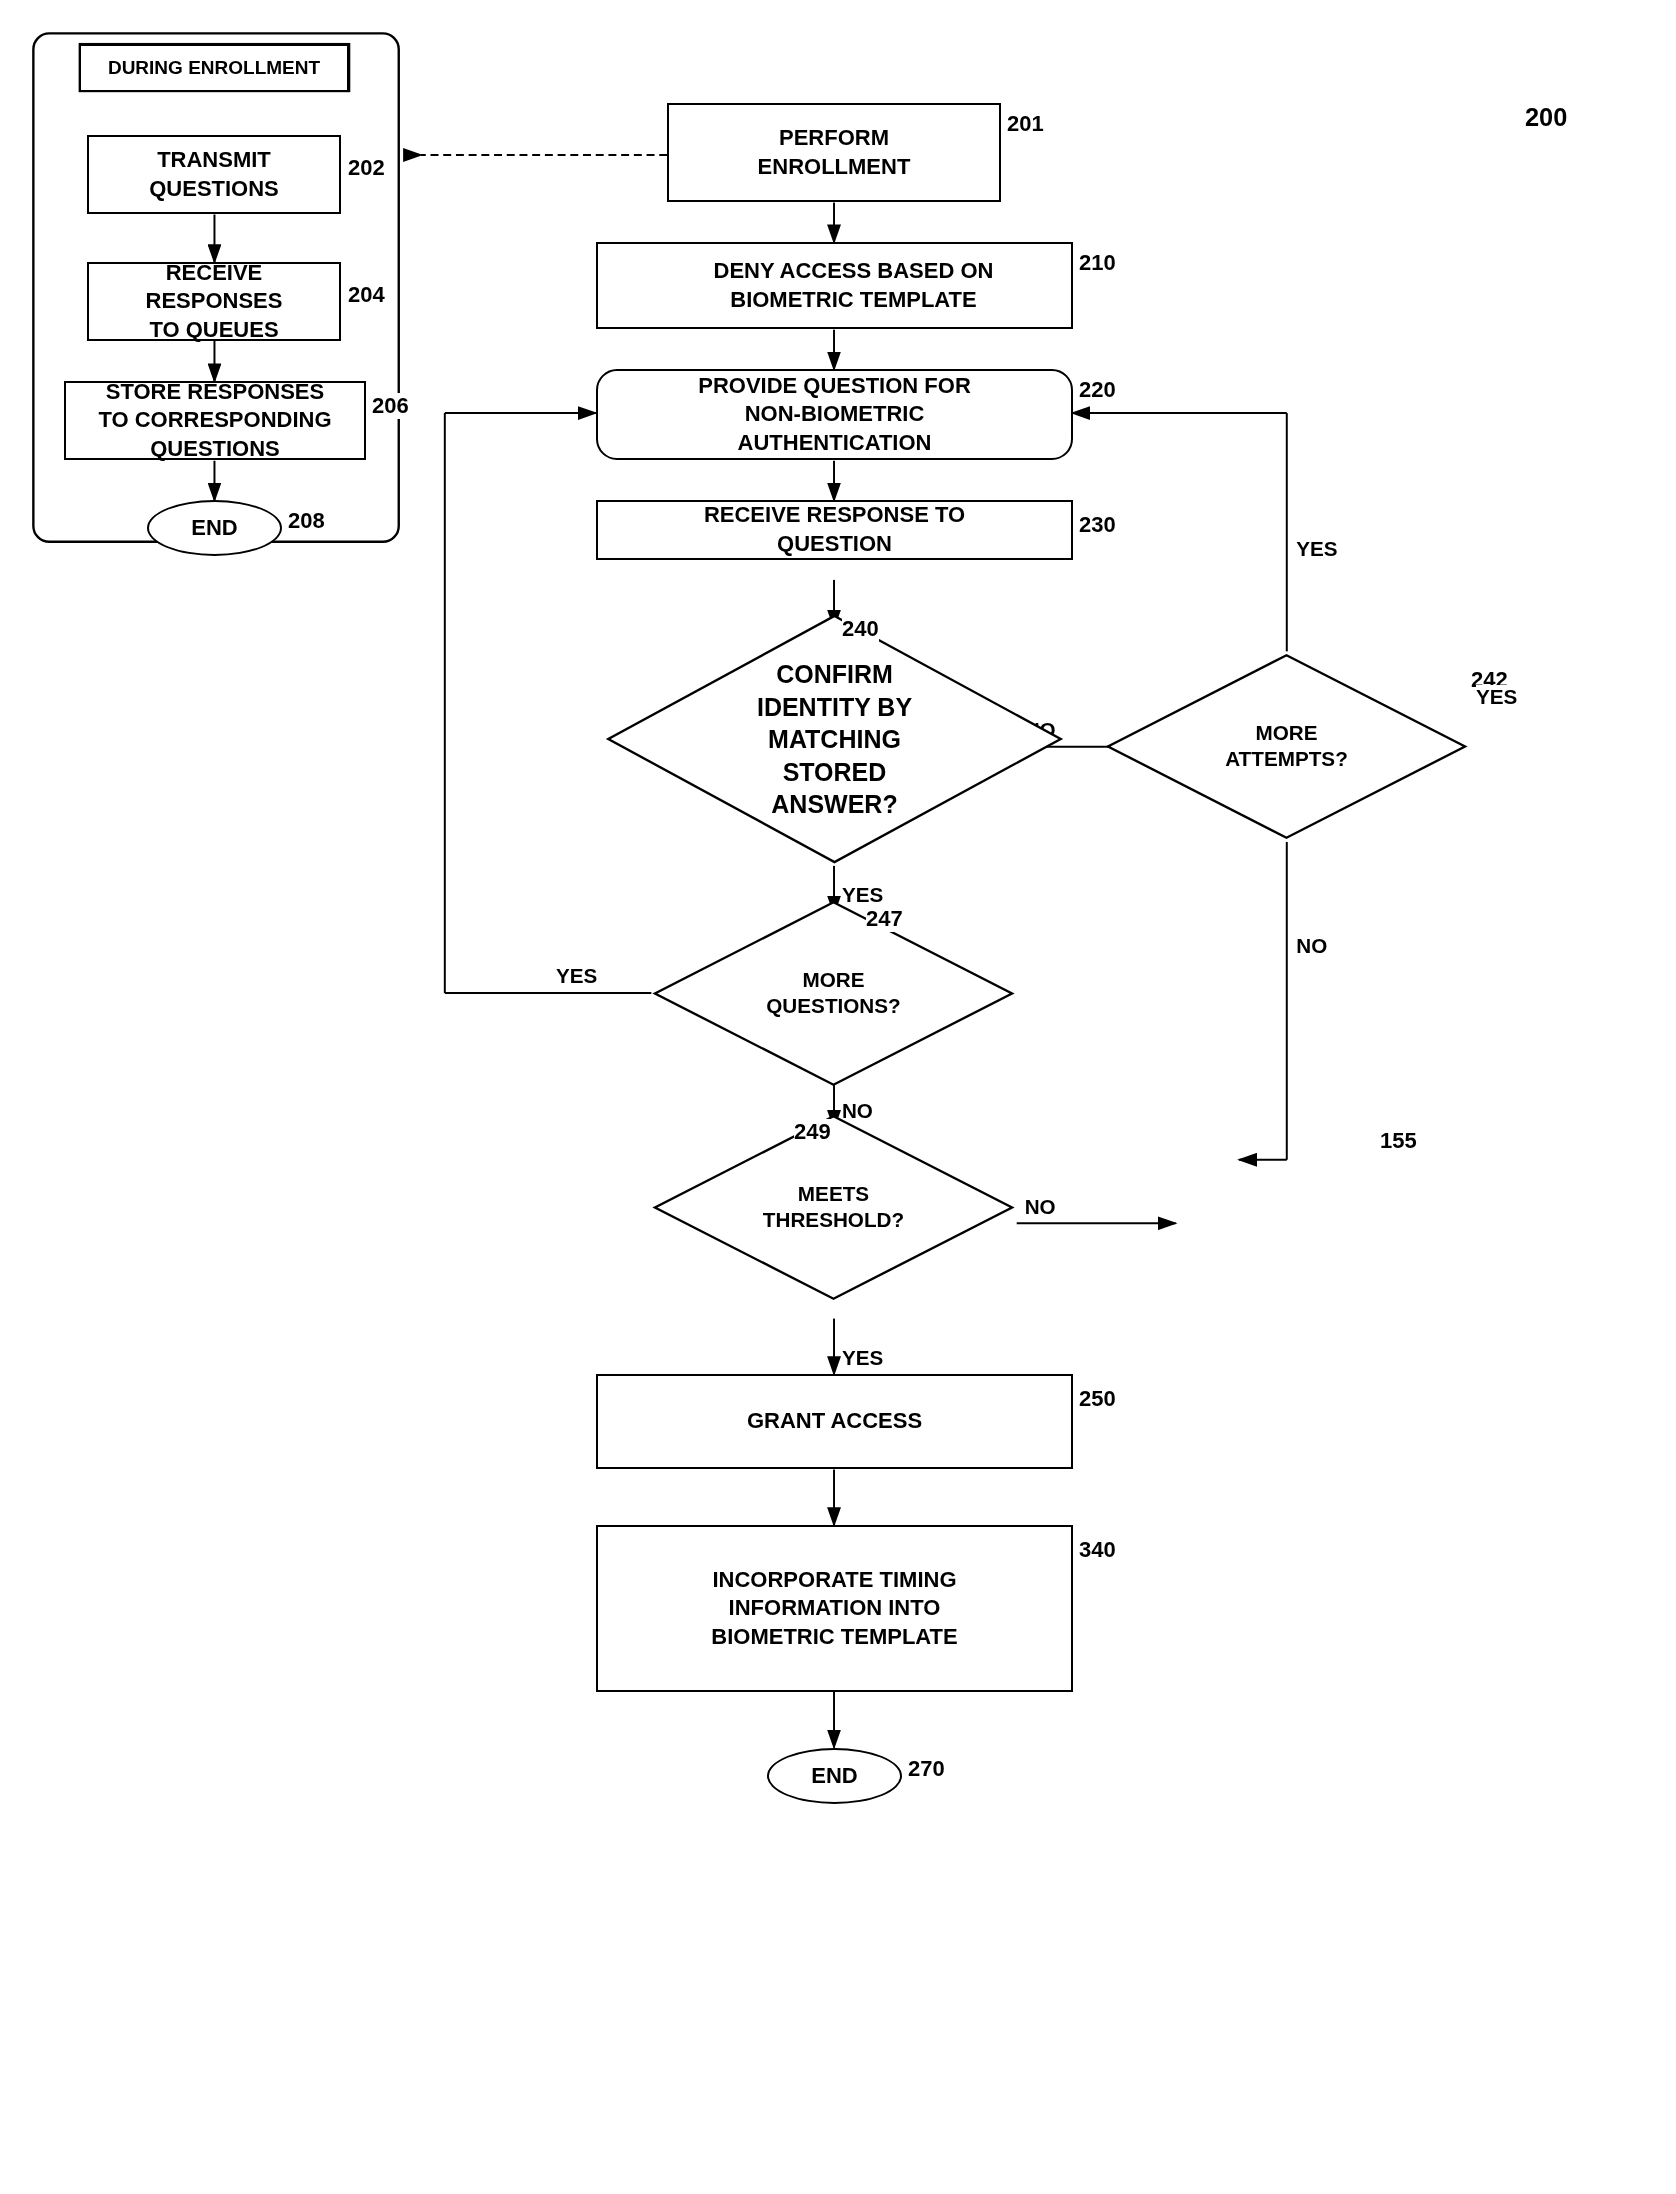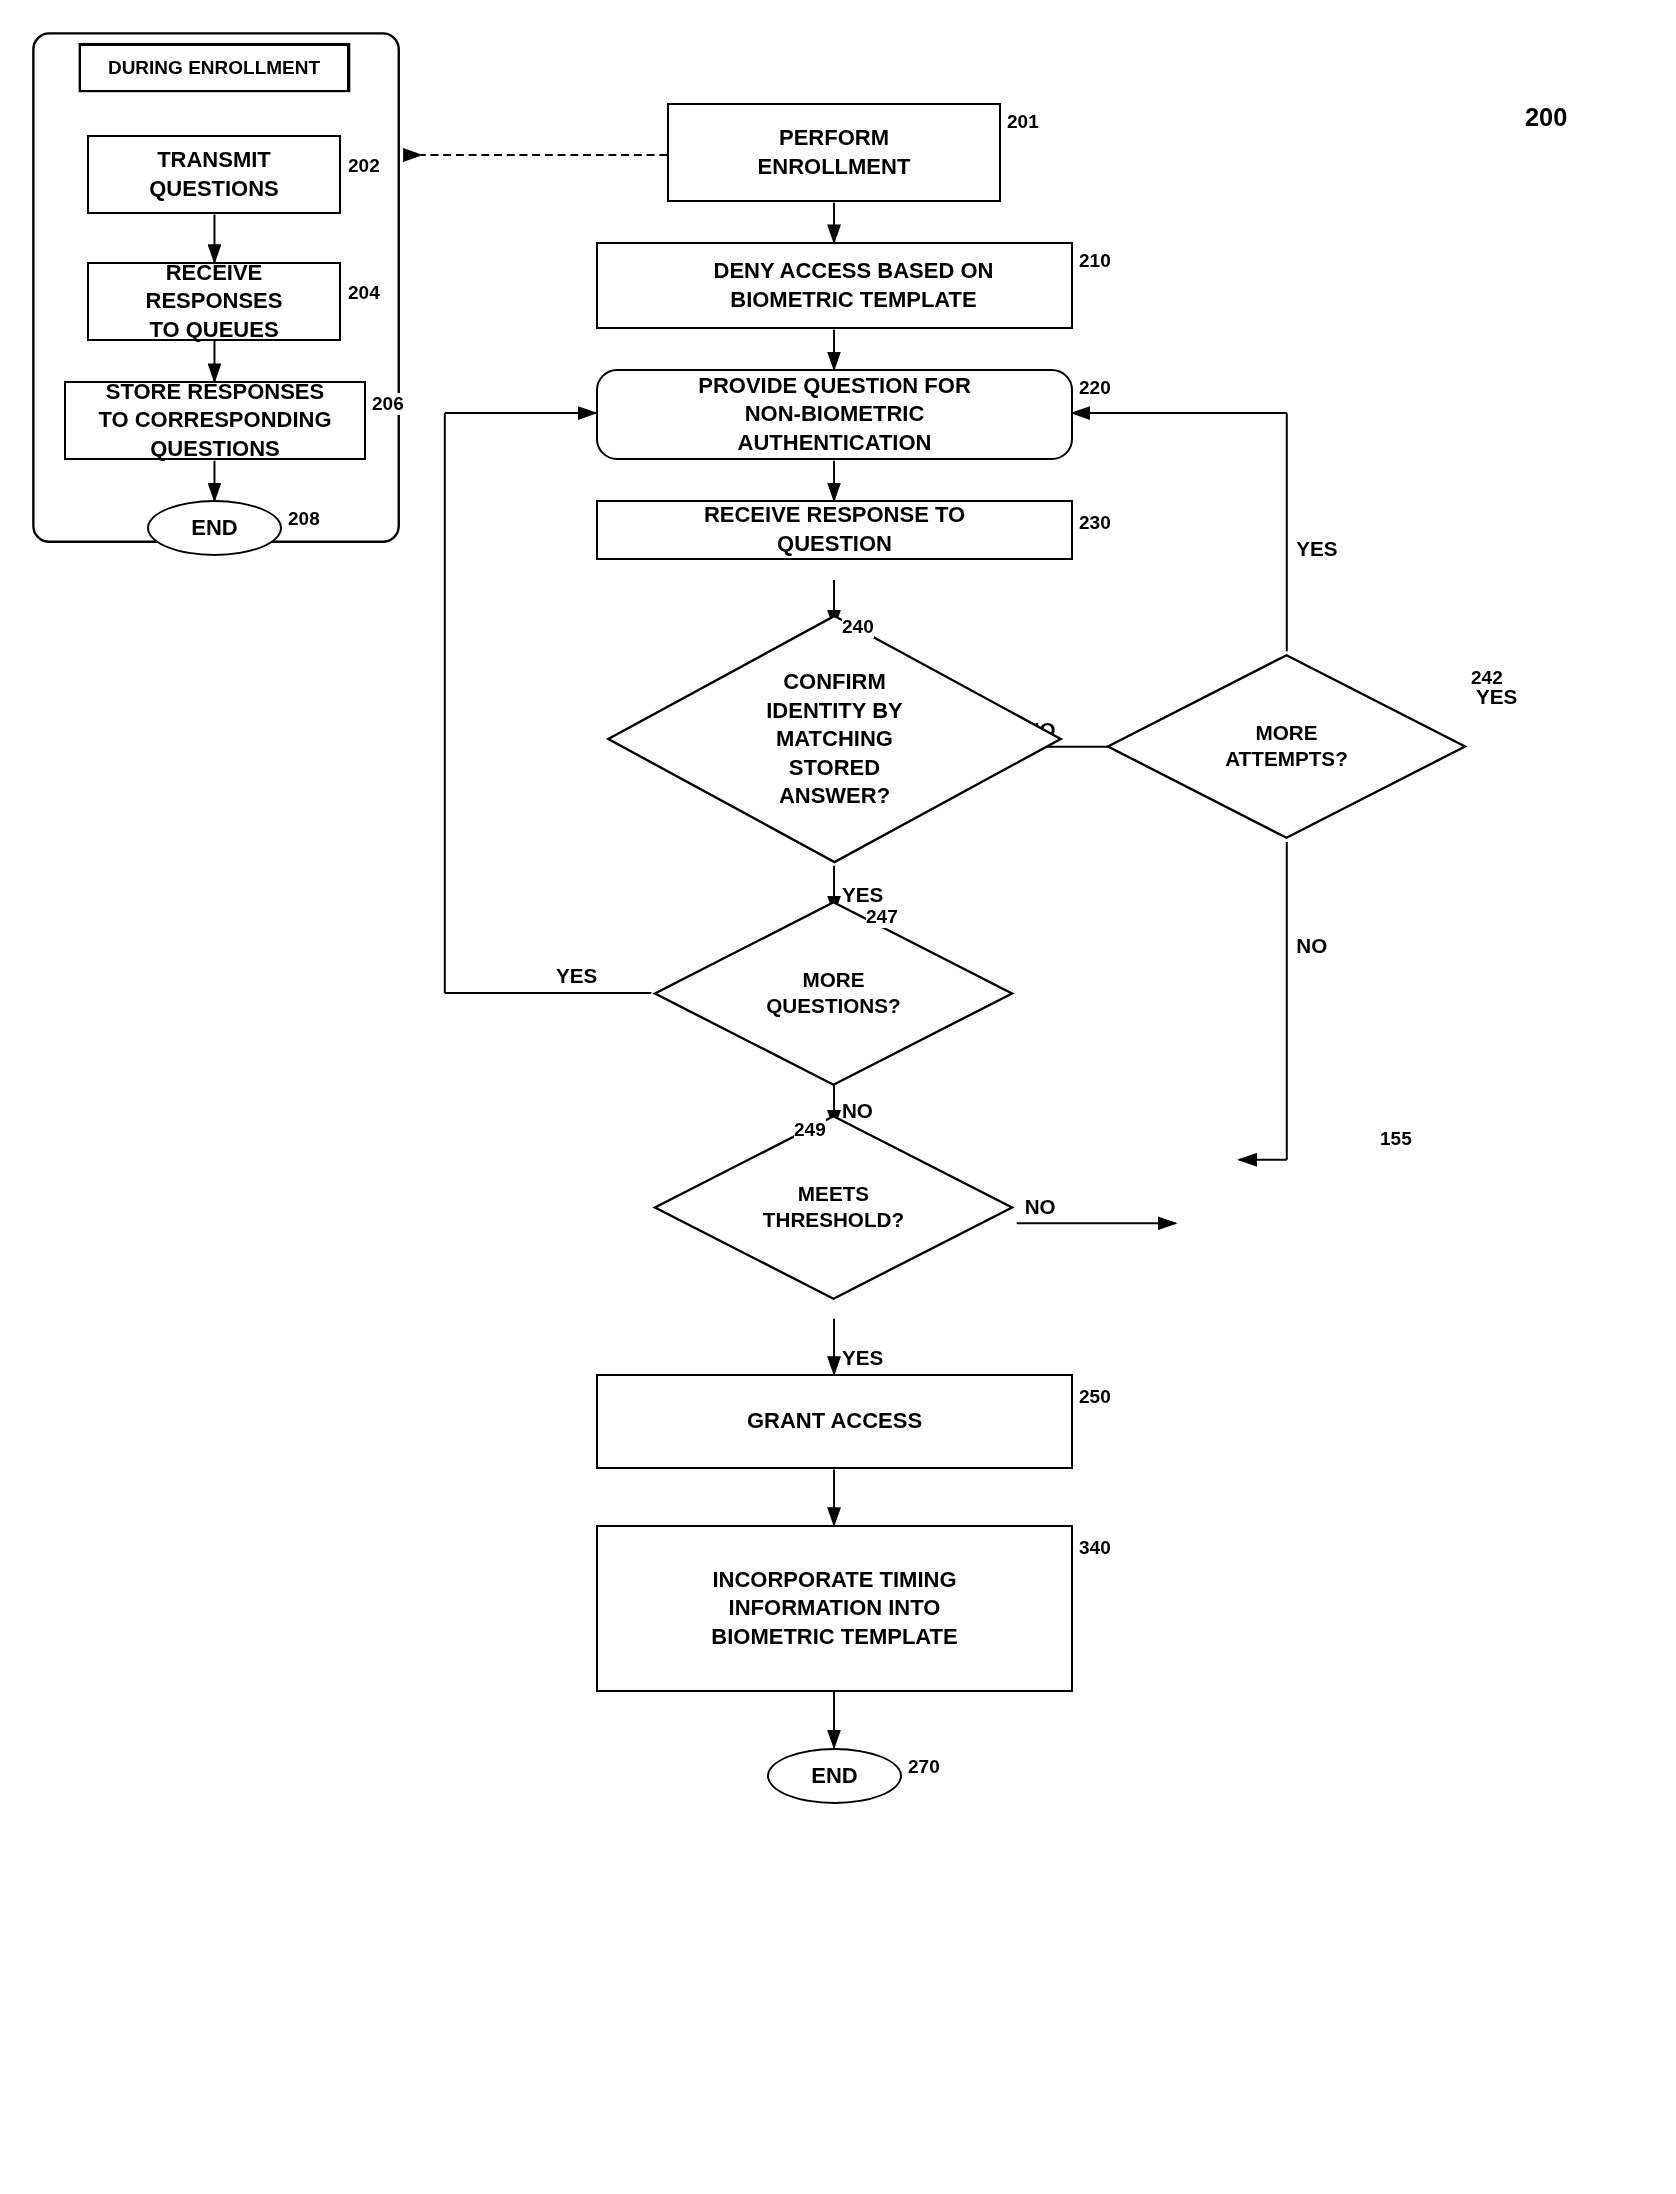--- a/index.html
+++ b/index.html
@@ -39,21 +39,21 @@
       justify-content: center;
       text-align: center;
       font-size: 22px;
       font-weight: bold;
       background: #fff;
       padding: 8px;
       line-height: 1.3;
     }
     .label {
       position: absolute;
-      font-size: 19px;
+      font-size: 22px;
       font-weight: bold;
       background: #fff;
     }
     svg.flowlines {
       position: absolute;
       top: 0; left: 0;
       width: 1676px;
       height: 2194px;
       pointer-events: none;
     }
@@ -221,21 +221,21 @@
   </div>
   <div class="label" style="left:1079px; top:512px;">
     <span>230</span>
   </div>
 
   <div class="diamond-wrapper" style="left:604px; top:612px; width:461px; height:254px;">
     <svg width="461" height="254" viewBox="0 0 580 320">
       <polygon points="290,5 575,160 290,315 5,160" fill="#fff" stroke="#000" stroke-width="3"></polygon>
     </svg>
     <div class="diamond-text">
-      <span style="white-space:pre-line; font-size:22px;">CONFIRM IDENTITY BY
+      <span style="white-space:pre-line; font-size:25px;">CONFIRM IDENTITY BY
 MATCHING STORED
 ANSWER?</span>
     </div>
   </div>
   <div class="label" style="left:842px; top:616px;">
     <span>240</span>
   </div>
 
   <div class="diamond-wrapper" style="left:651px; top:898px; width:365px; height:191px;">
     <svg width="365" height="191" viewBox="0 0 460 240">

